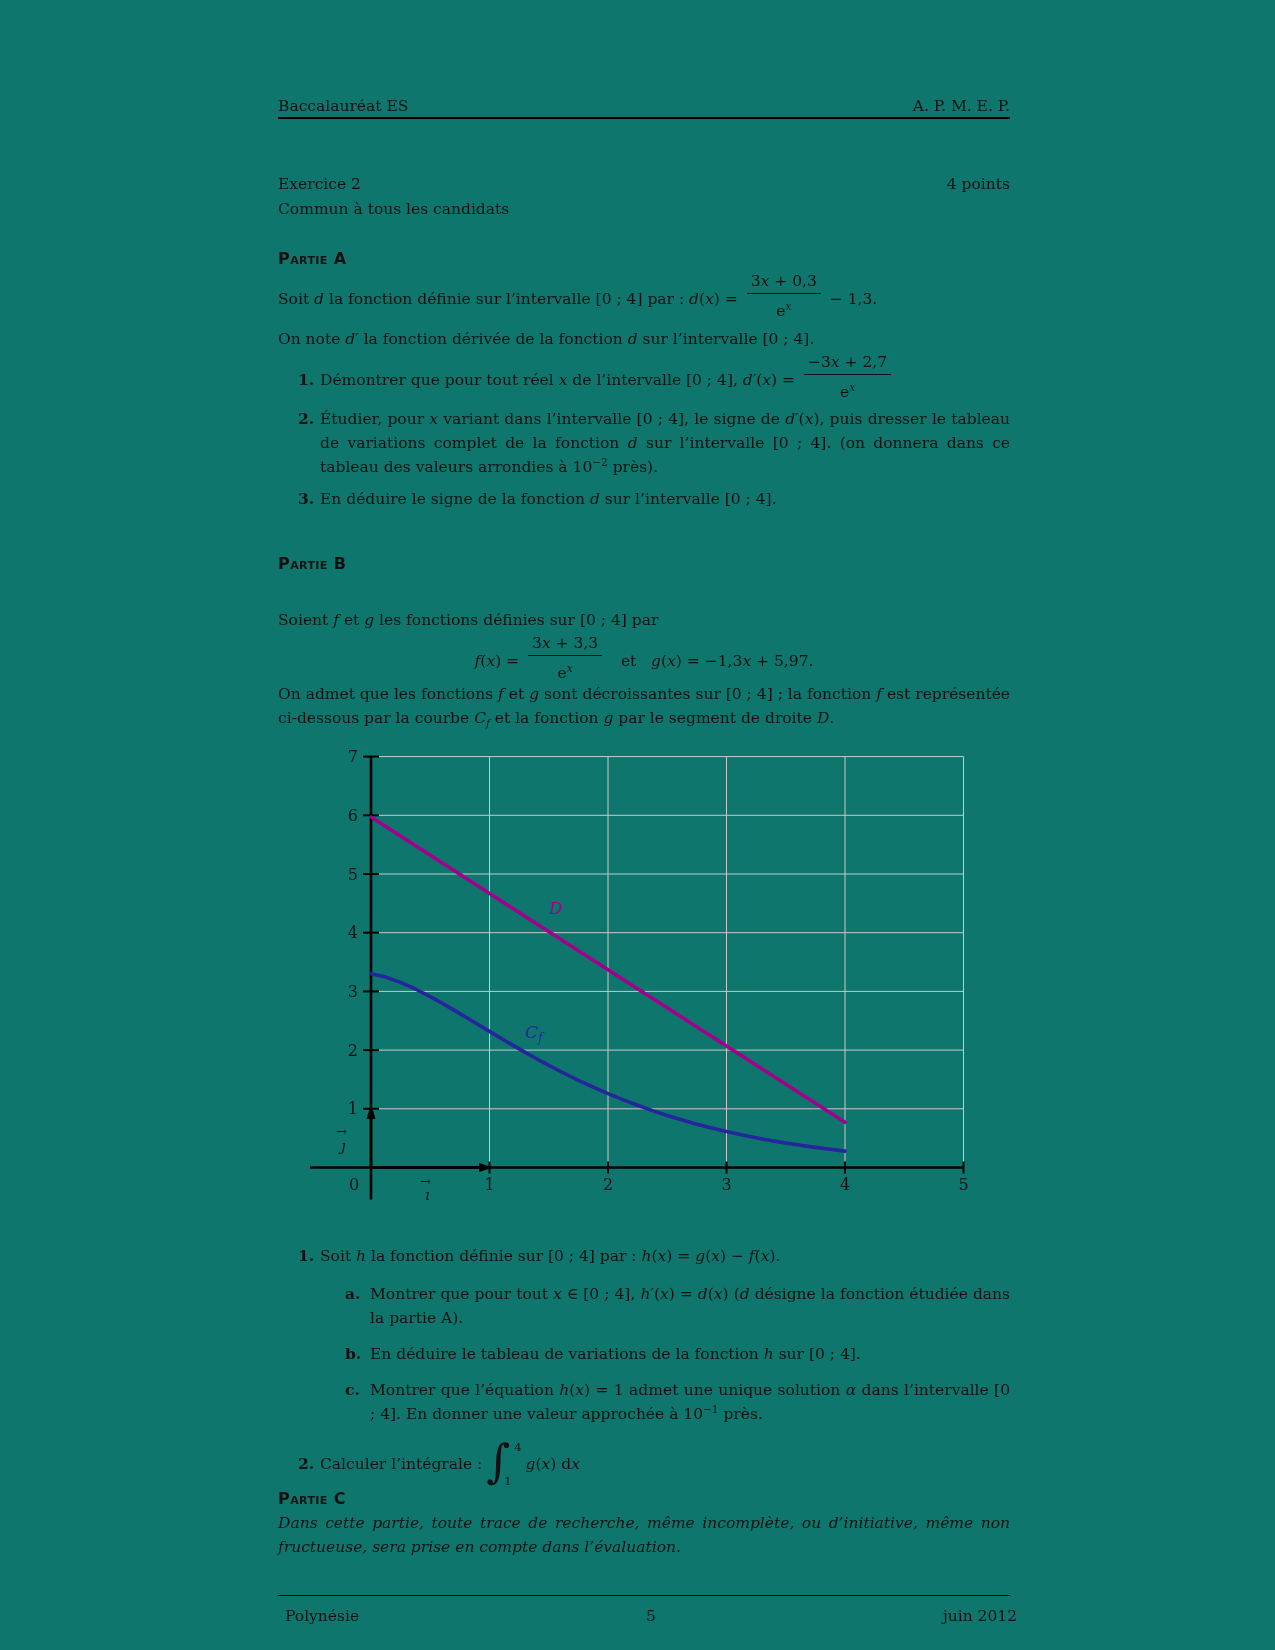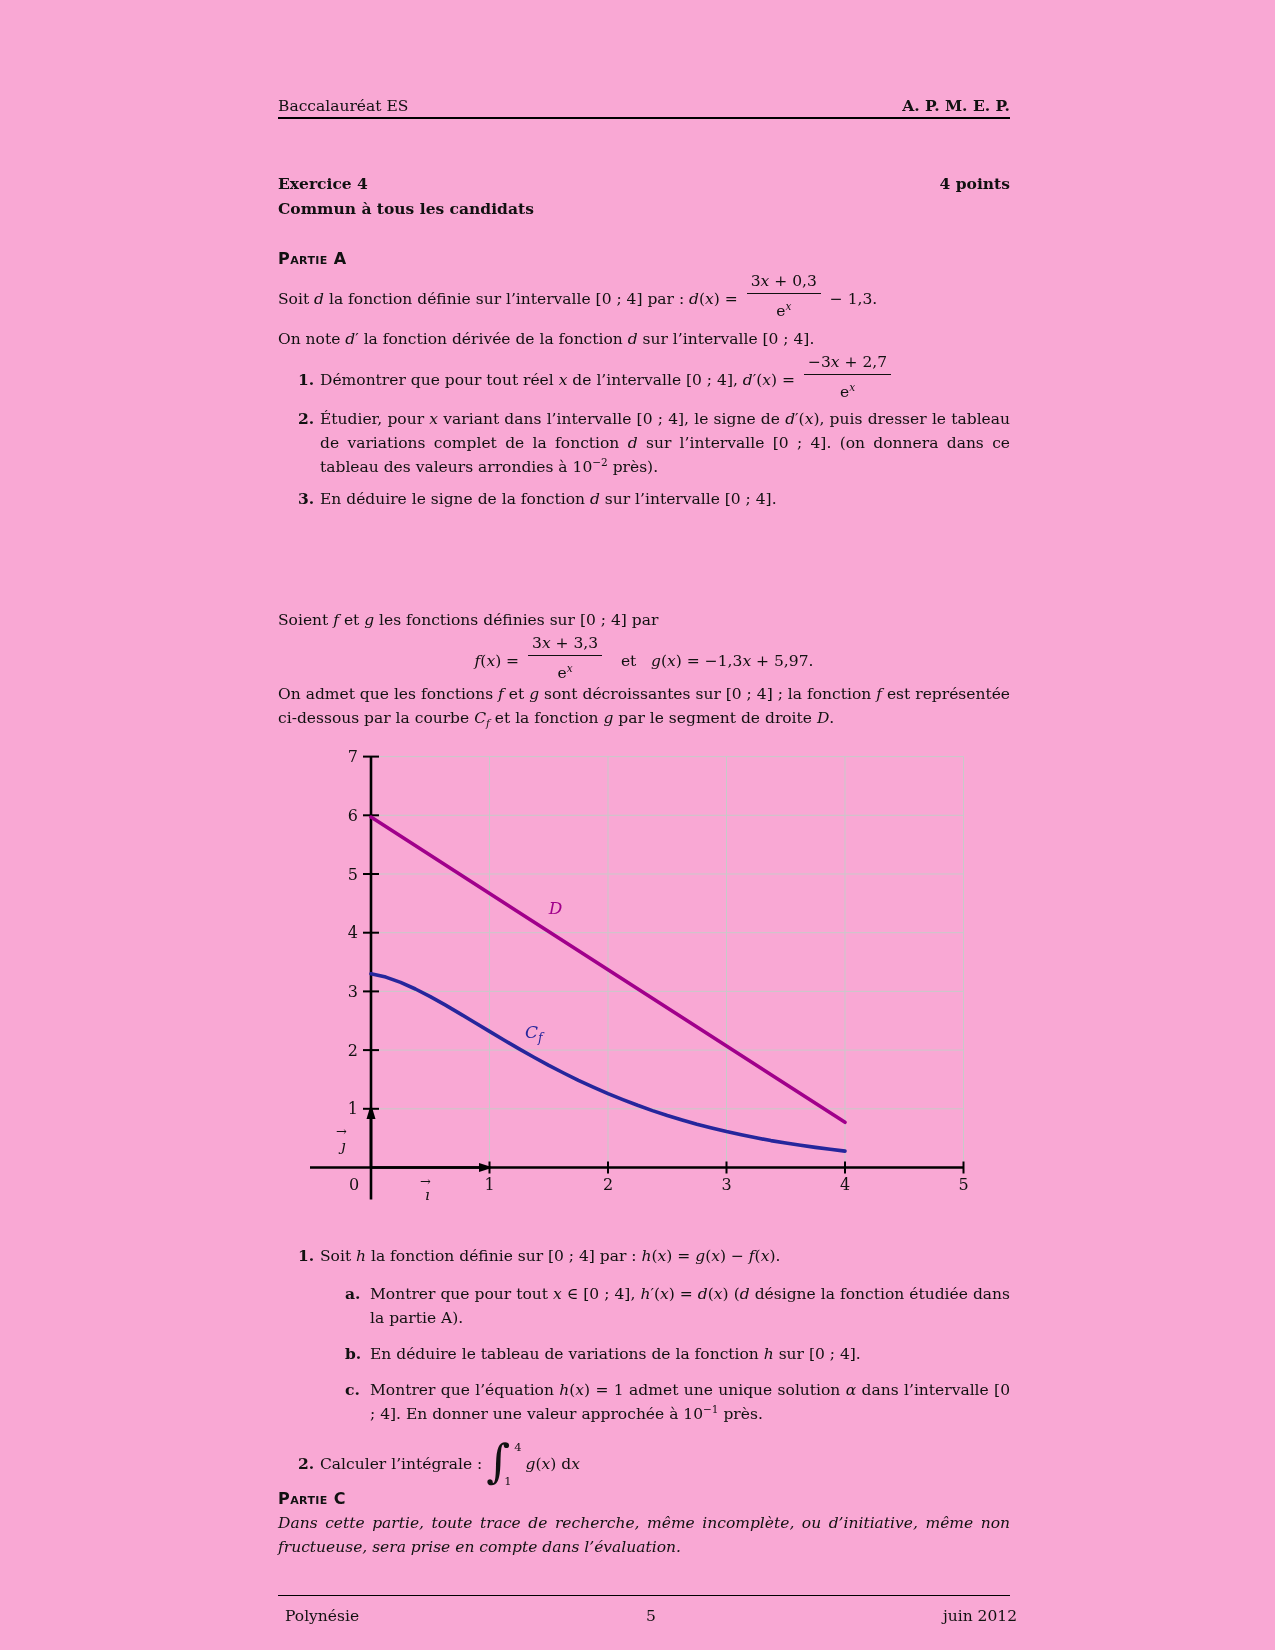--- a/index.html
+++ b/index.html
@@ -1,23 +1,23 @@
 <!DOCTYPE html>
 <html><head>
 <meta charset="utf-8">
 <style>
   html,body { margin:0; padding:0; background:#ffffff; }
   .page {
-    position:relative; width:1275px; height:1650px; background:#f9a8d4;
+    position:relative; width:1275px; height:1650px; background:#0f766e;
     font-family:"DejaVu Serif", serif; font-size:15.5px; line-height:24px; color:#111;
     overflow:hidden;
   }
   .blk { position:absolute; left:278px; width:732px; }
   .split { display:flex; justify-content:space-between; }
-  .bold { font-weight:bold; }
+  .bold { font-weight:normal; }
   .rule { border-top:2.4px solid #000; }
   .thinrule { border-top:1.6px solid #000; }
   .sc-head {
     font-family:"DejaVu Sans", sans-serif; font-weight:bold; font-variant:small-caps;
     font-size:16px; letter-spacing:.4px;
   }
   .just { text-align:justify; }
   .vcenter { display:flex; align-items:center; }
   .hcenter { justify-content:center; }
   .item { position:absolute; display:flex; }
@@ -49,21 +49,21 @@
 
 <div class="page">
 
   <div class="blk split" style="top:94px;">
     <span>Baccalauréat ES</span>
     <span class="bold">A. P. M. E. P.</span>
   </div>
   <div class="blk rule" style="top:117px;"></div>
 
   <div class="blk split bold" style="top:172px;">
-    <span>Exercice 4</span>
+    <span>Exercice 2</span>
     <span>4 points</span>
   </div>
   <div class="blk bold" style="top:197px;">Commun à tous les candidats</div>
 
   <div class="blk sc-head" style="top:247px;">Partie A</div>
 
   <div class="blk vcenter" style="top:270px; height:58px;">
     <span>Soit <i>d</i> la fonction définie sur l’intervalle [0 ; 4] par : <i>d</i>(<i>x</i>) = <span class="frac">
           <span class="fnum">3<i>x</i> + 0,3</span>
           <span class="fden">e<sup><i>x</i></sup></span>
@@ -80,20 +80,21 @@
   </div>
   <div class="item" style="top:407px; left:298px; width:712px;">
     <span class="num">2.</span>
     <span class="ibody just">Étudier, pour <i>x</i> variant dans l’intervalle [0 ; 4], le signe de <i>d</i>′(<i>x</i>), puis dresser le tableau de variations complet de la fonction <i>d</i> sur l’intervalle [0 ; 4]. (on donnera dans ce tableau des valeurs arrondies à 10<sup>−2</sup> près).</span>
   </div>
   <div class="item" style="top:487px; left:298px; width:712px;">
     <span class="num">3.</span>
     <span class="ibody">En déduire le signe de la fonction <i>d</i> sur l’intervalle [0 ; 4].</span>
   </div>
 
+  <div class="blk sc-head" style="top:552px;">Partie B</div>
   <div class="blk" style="top:608px;">Soient <i>f</i> et <i>g</i> les fonctions définies sur [0 ; 4] par</div>
   <div class="blk vcenter hcenter" style="top:630px; height:62px;">
     <span><i>f</i>(<i>x</i>) = <span class="frac">
           <span class="fnum">3<i>x</i> + 3,3</span>
           <span class="fden">e<sup><i>x</i></sup></span>
         </span>&nbsp;&nbsp;&nbsp;et&nbsp;&nbsp;&nbsp;<i>g</i>(<i>x</i>) = −1,3<i>x</i> + 5,97.</span>
   </div>
   <div class="blk just" style="top:682px;">On admet que les fonctions <i>f</i> et <i>g</i> sont décroissantes sur [0 ; 4] ; la fonction <i>f</i> est représentée ci-dessous par la courbe <i>C<sub>f</sub></i> et la fonction <i>g</i> par le segment de droite <i>D</i>.</div>
 
   <svg class="graph" width="1275" height="1650" viewBox="0 0 1275 1650">

